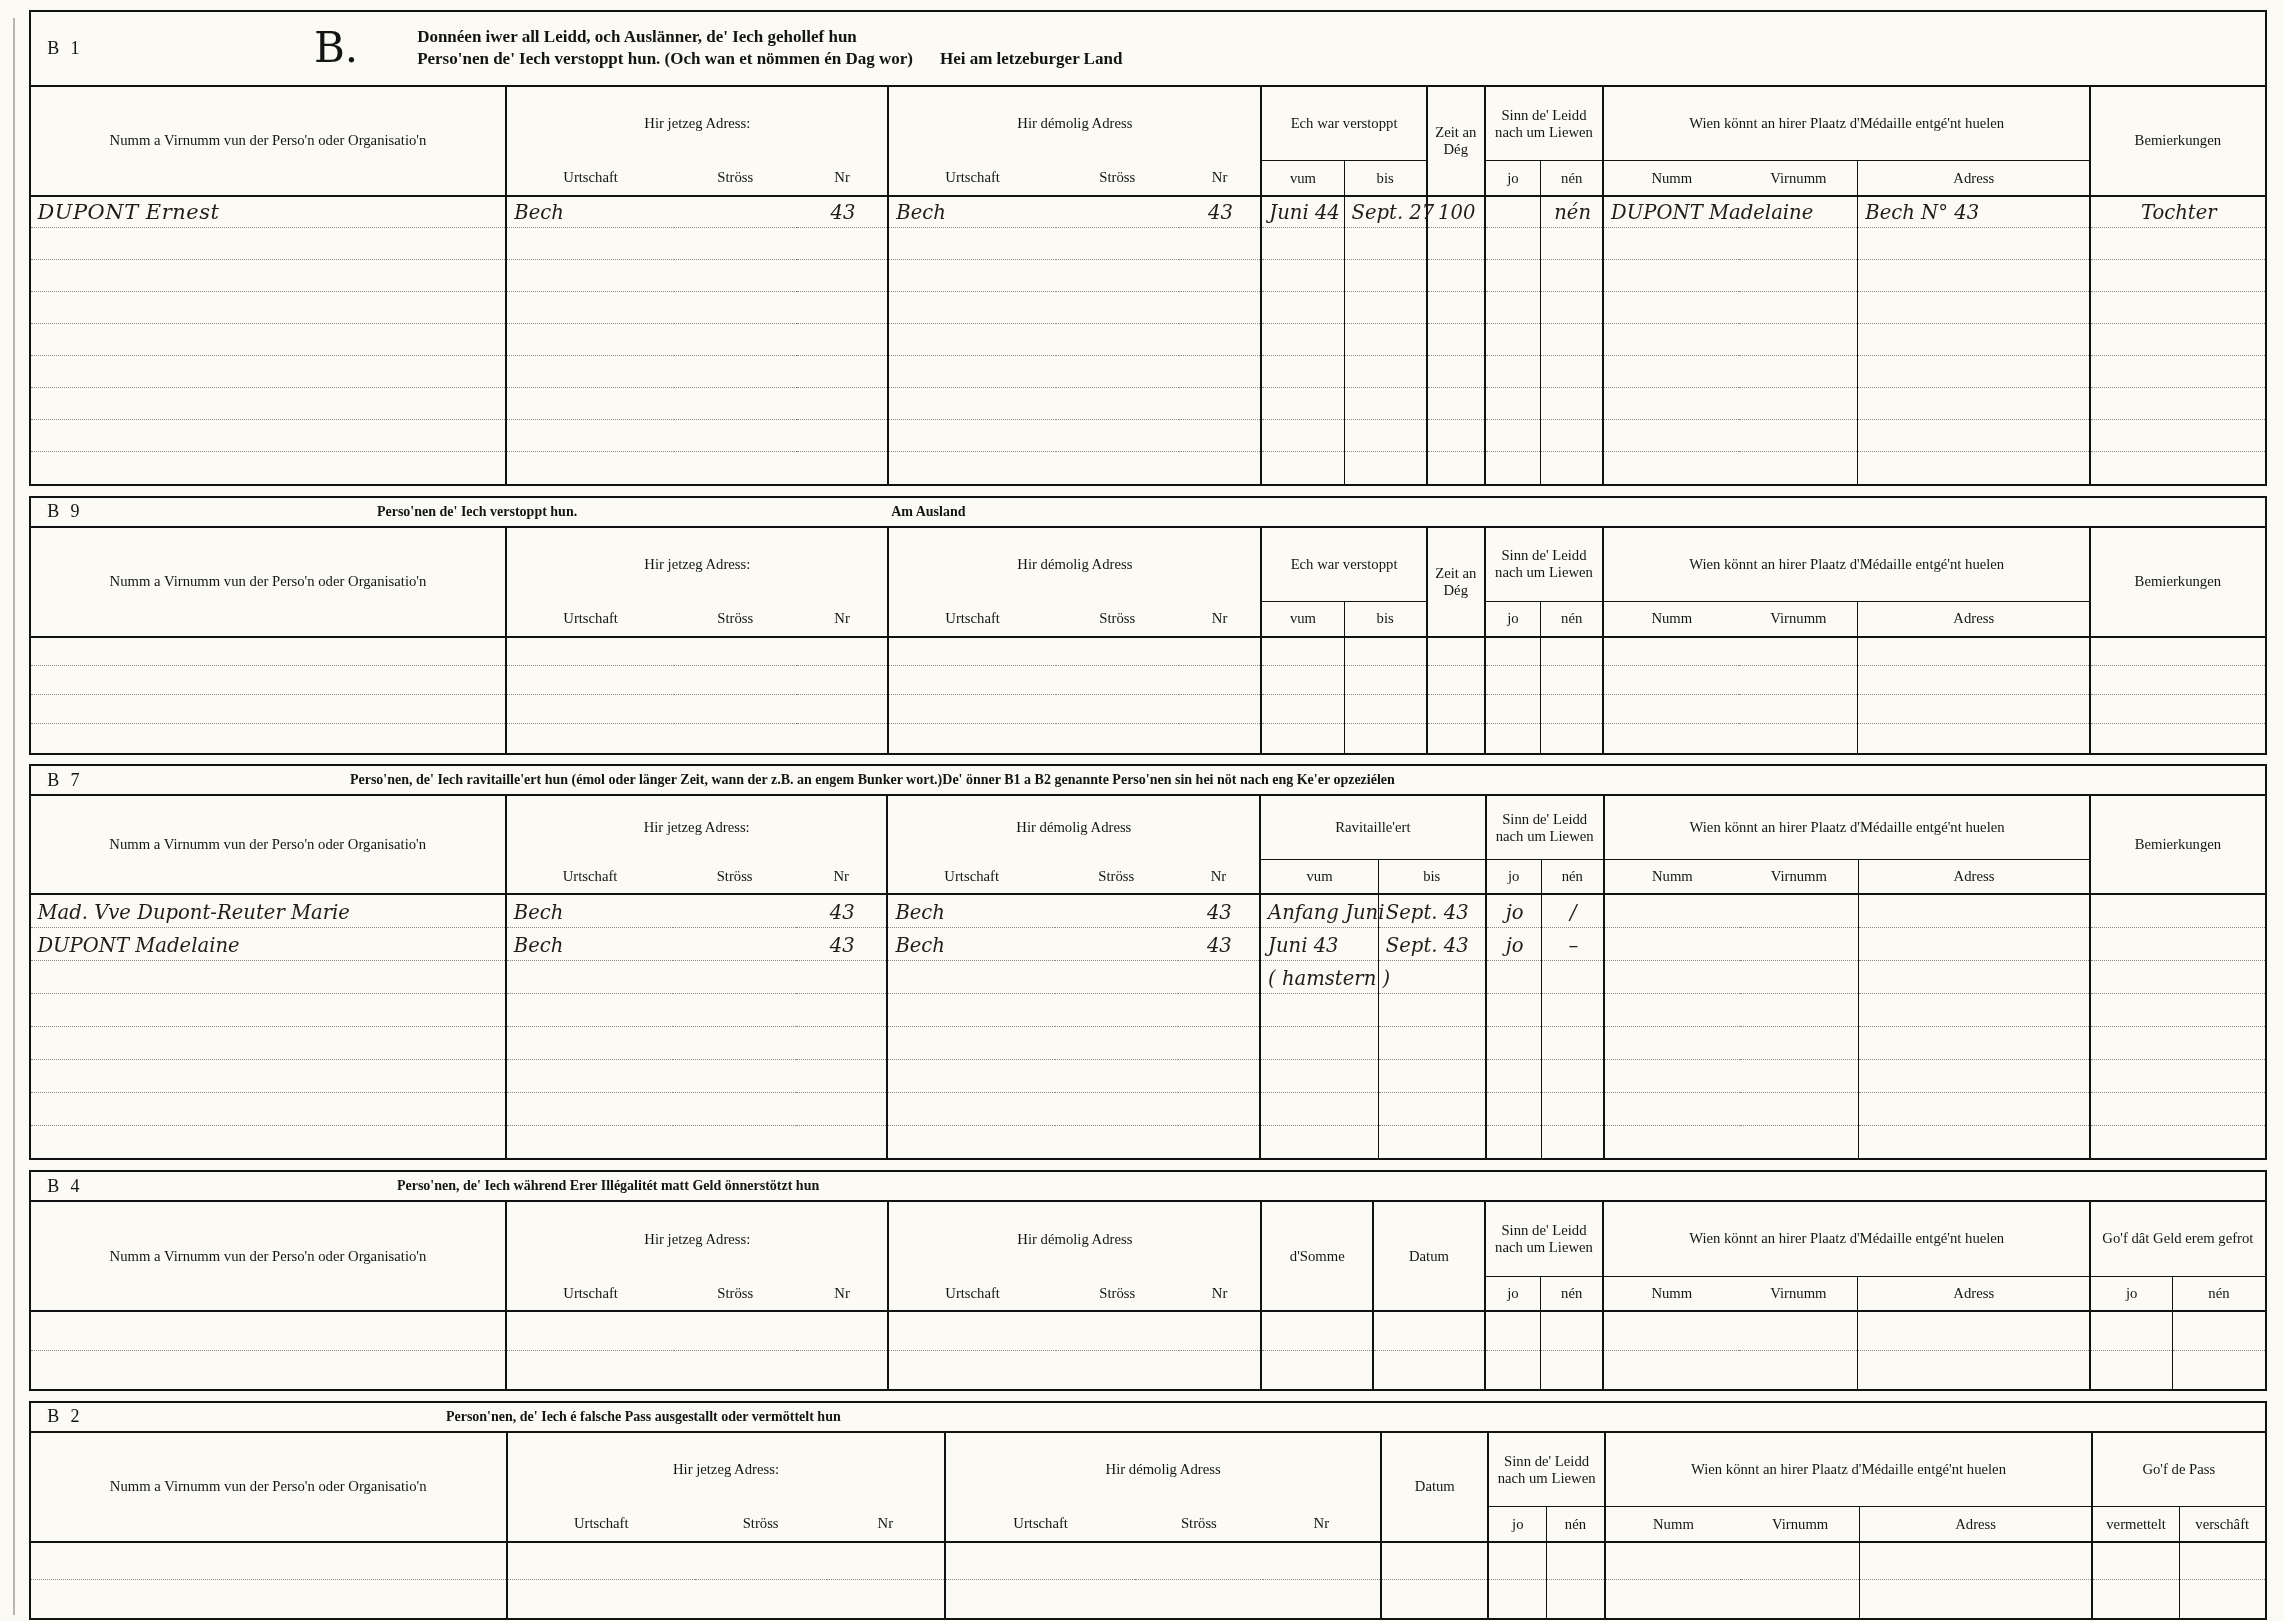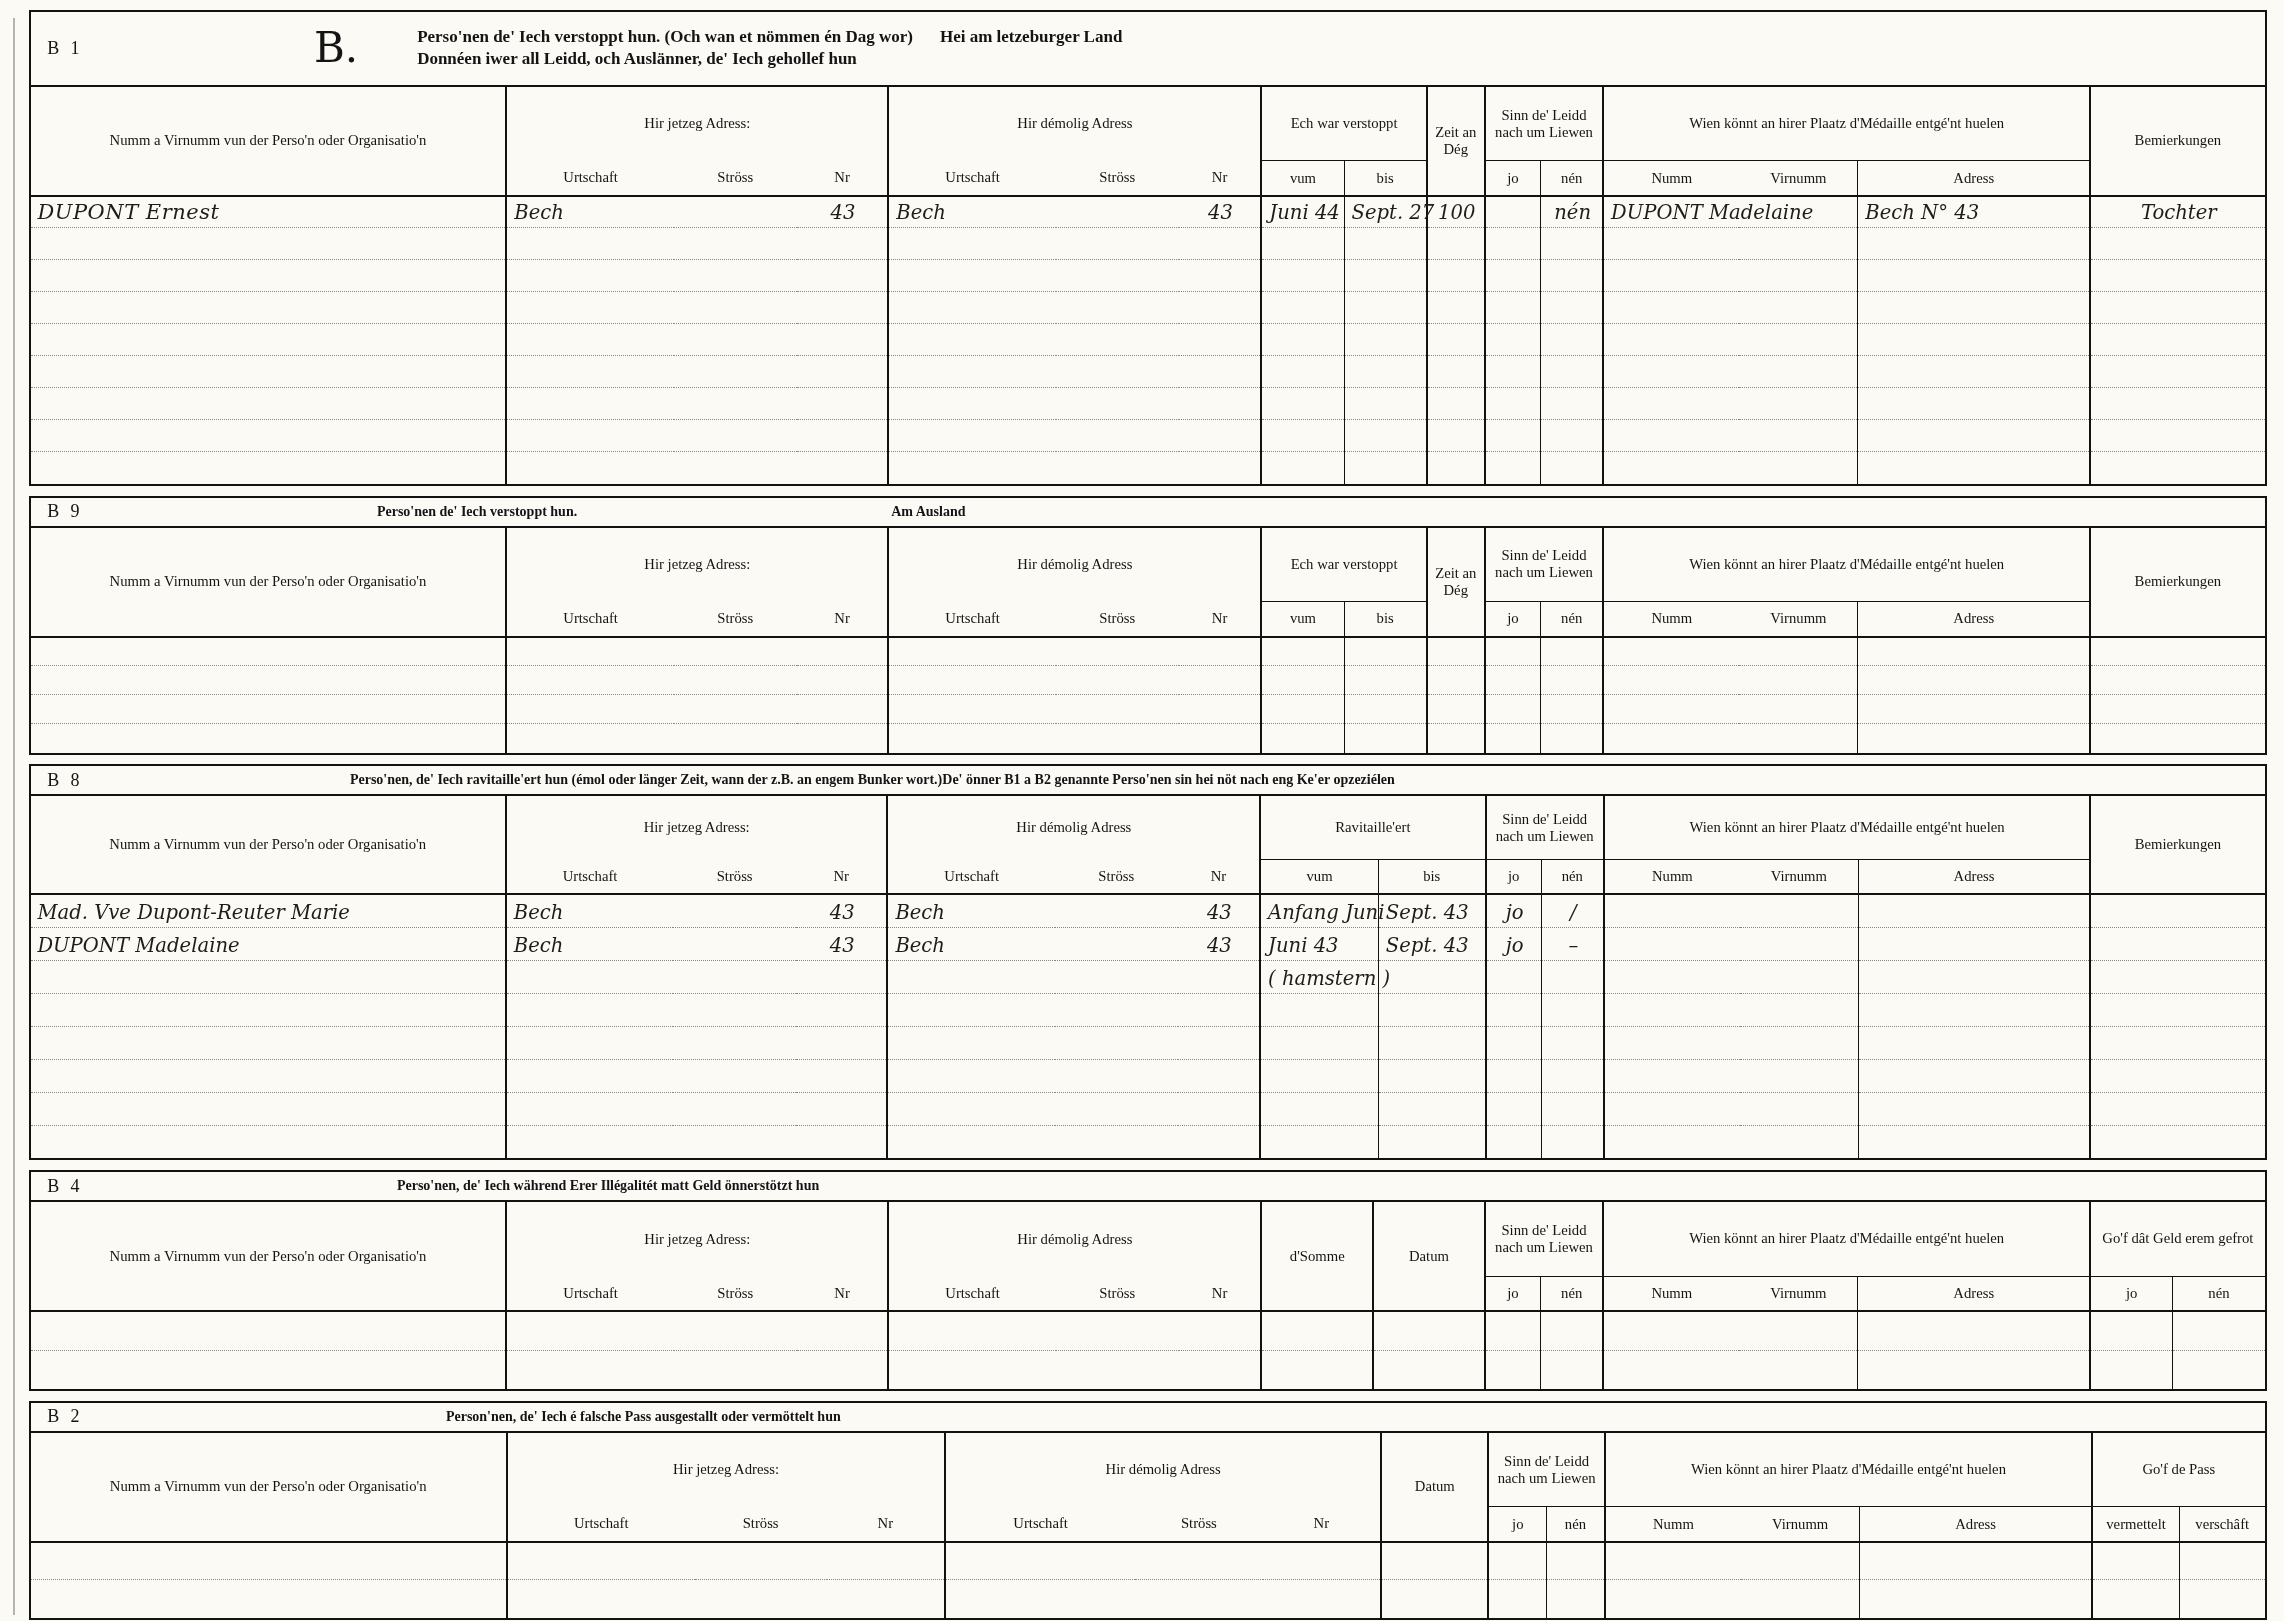--- a/index.html
+++ b/index.html
@@ -62,24 +62,24 @@
 
 <div class="scan-edge"></div>
 
 <div class="form">
 
   <section class="sec b1sec">
     <div class="band band-b1">
       <span class="sec-id">B 1</span>
       <span class="big-b">B.</span>
       <div class="b1lines">
+        <div>Donnéen iwer all Leidd, och Auslänner, de' Iech gehollef hun</div>
         <div>
           <span>Perso'nen de' Iech verstoppt hun. (Och wan et nömmen én Dag wor)</span><span class="loc">Hei am letzeburger Land</span>
         </div>
-        <div>Donnéen iwer all Leidd, och Auslänner, de' Iech gehollef hun</div>
       </div>
     </div>
     <table class="grid b1t">
       <colgroup>
         <col style="width:21.3%">
           <col style="width:7.5%">
           <col style="width:5.5%">
           <col style="width:4.1%">
         <col style="width:7.5%">
           <col style="width:5.5%">
@@ -412,21 +412,21 @@
             <td></td>
             <td class="bl-thin"></td>
             <td class="bl-major"></td>
           </tr>
       </tbody>
     </table>
   </section>
 
   <section class="sec b3sec">
     <div class="band band-slim">
-      <span class="sec-id">B 8</span>
+      <span class="sec-id">B 7</span>
       <span class="band-title">Perso'nen, de' Iech ravitaille'ert hun (émol oder länger Zeit, wann der z.B. an engem Bunker wort.)</span>
       <span class="band-title2">De' önner B1 a B2 genannte Perso'nen sin hei nöt nach eng Ke'er opzeziélen</span>
     </div>
     <table class="grid b3t">
       <colgroup>
         <col style="width:21.3%">
           <col style="width:7.5%">
           <col style="width:5.5%">
           <col style="width:4.1%">
         <col style="width:7.5%">

